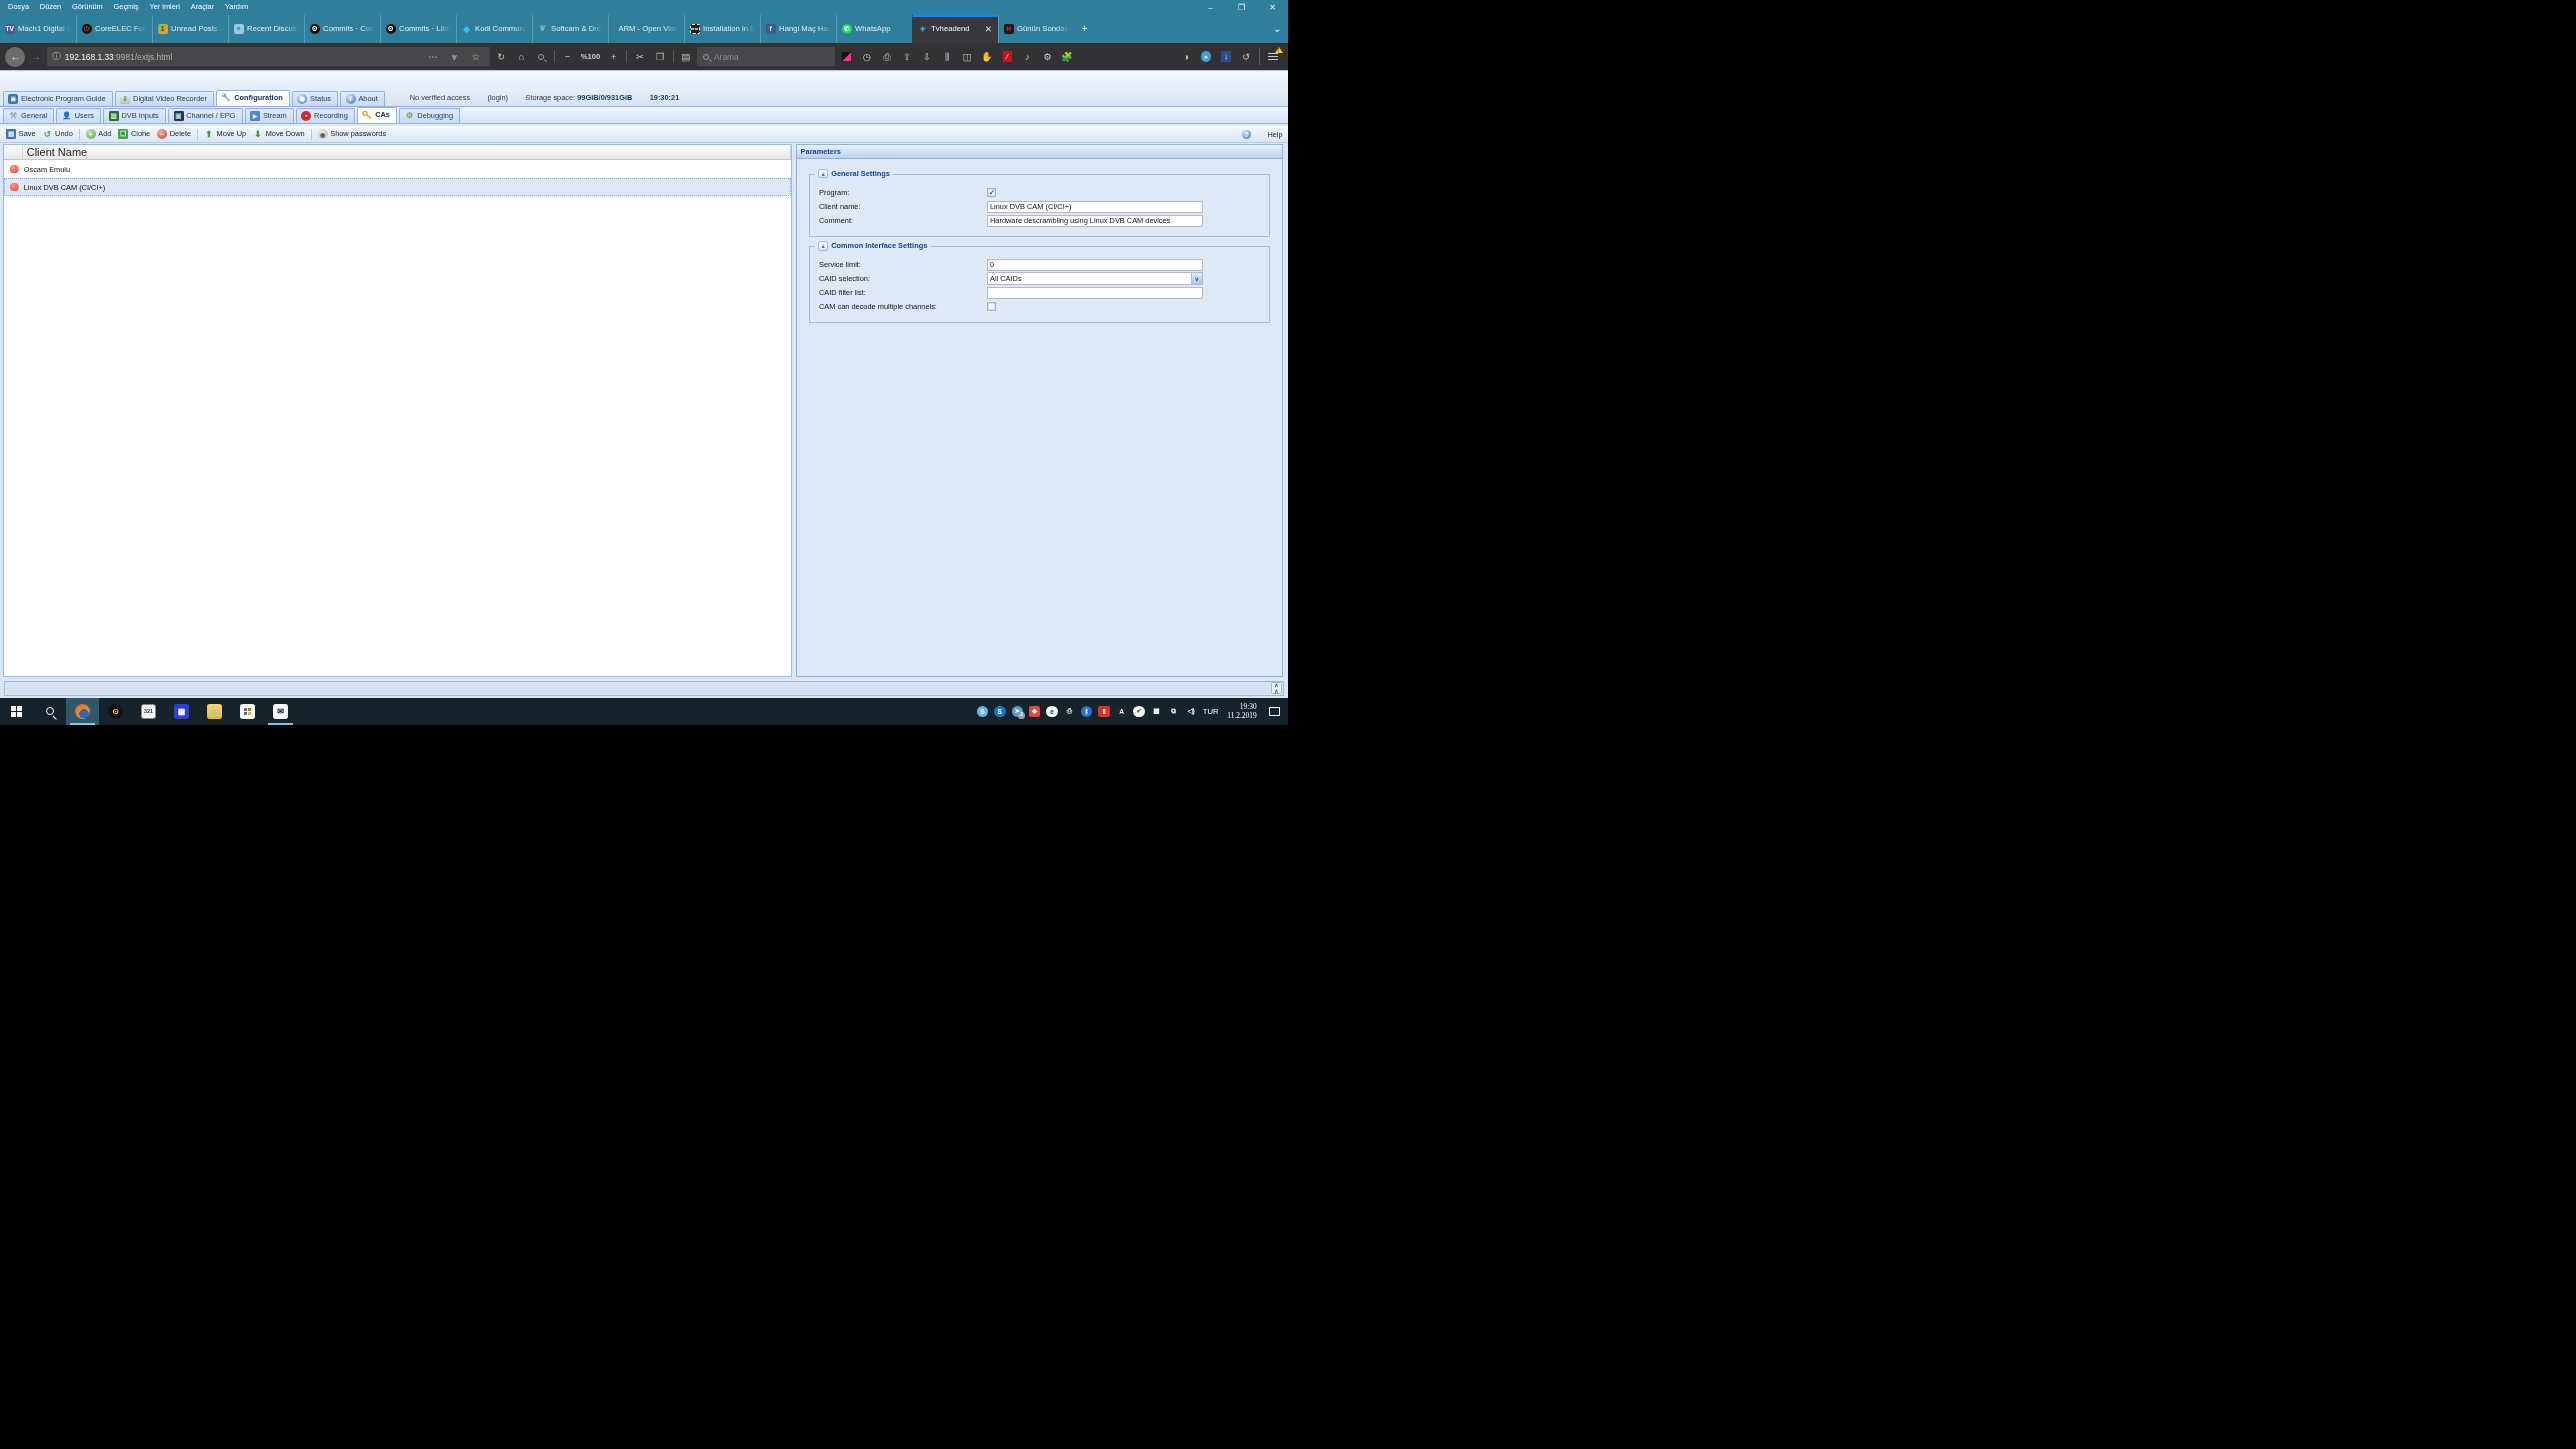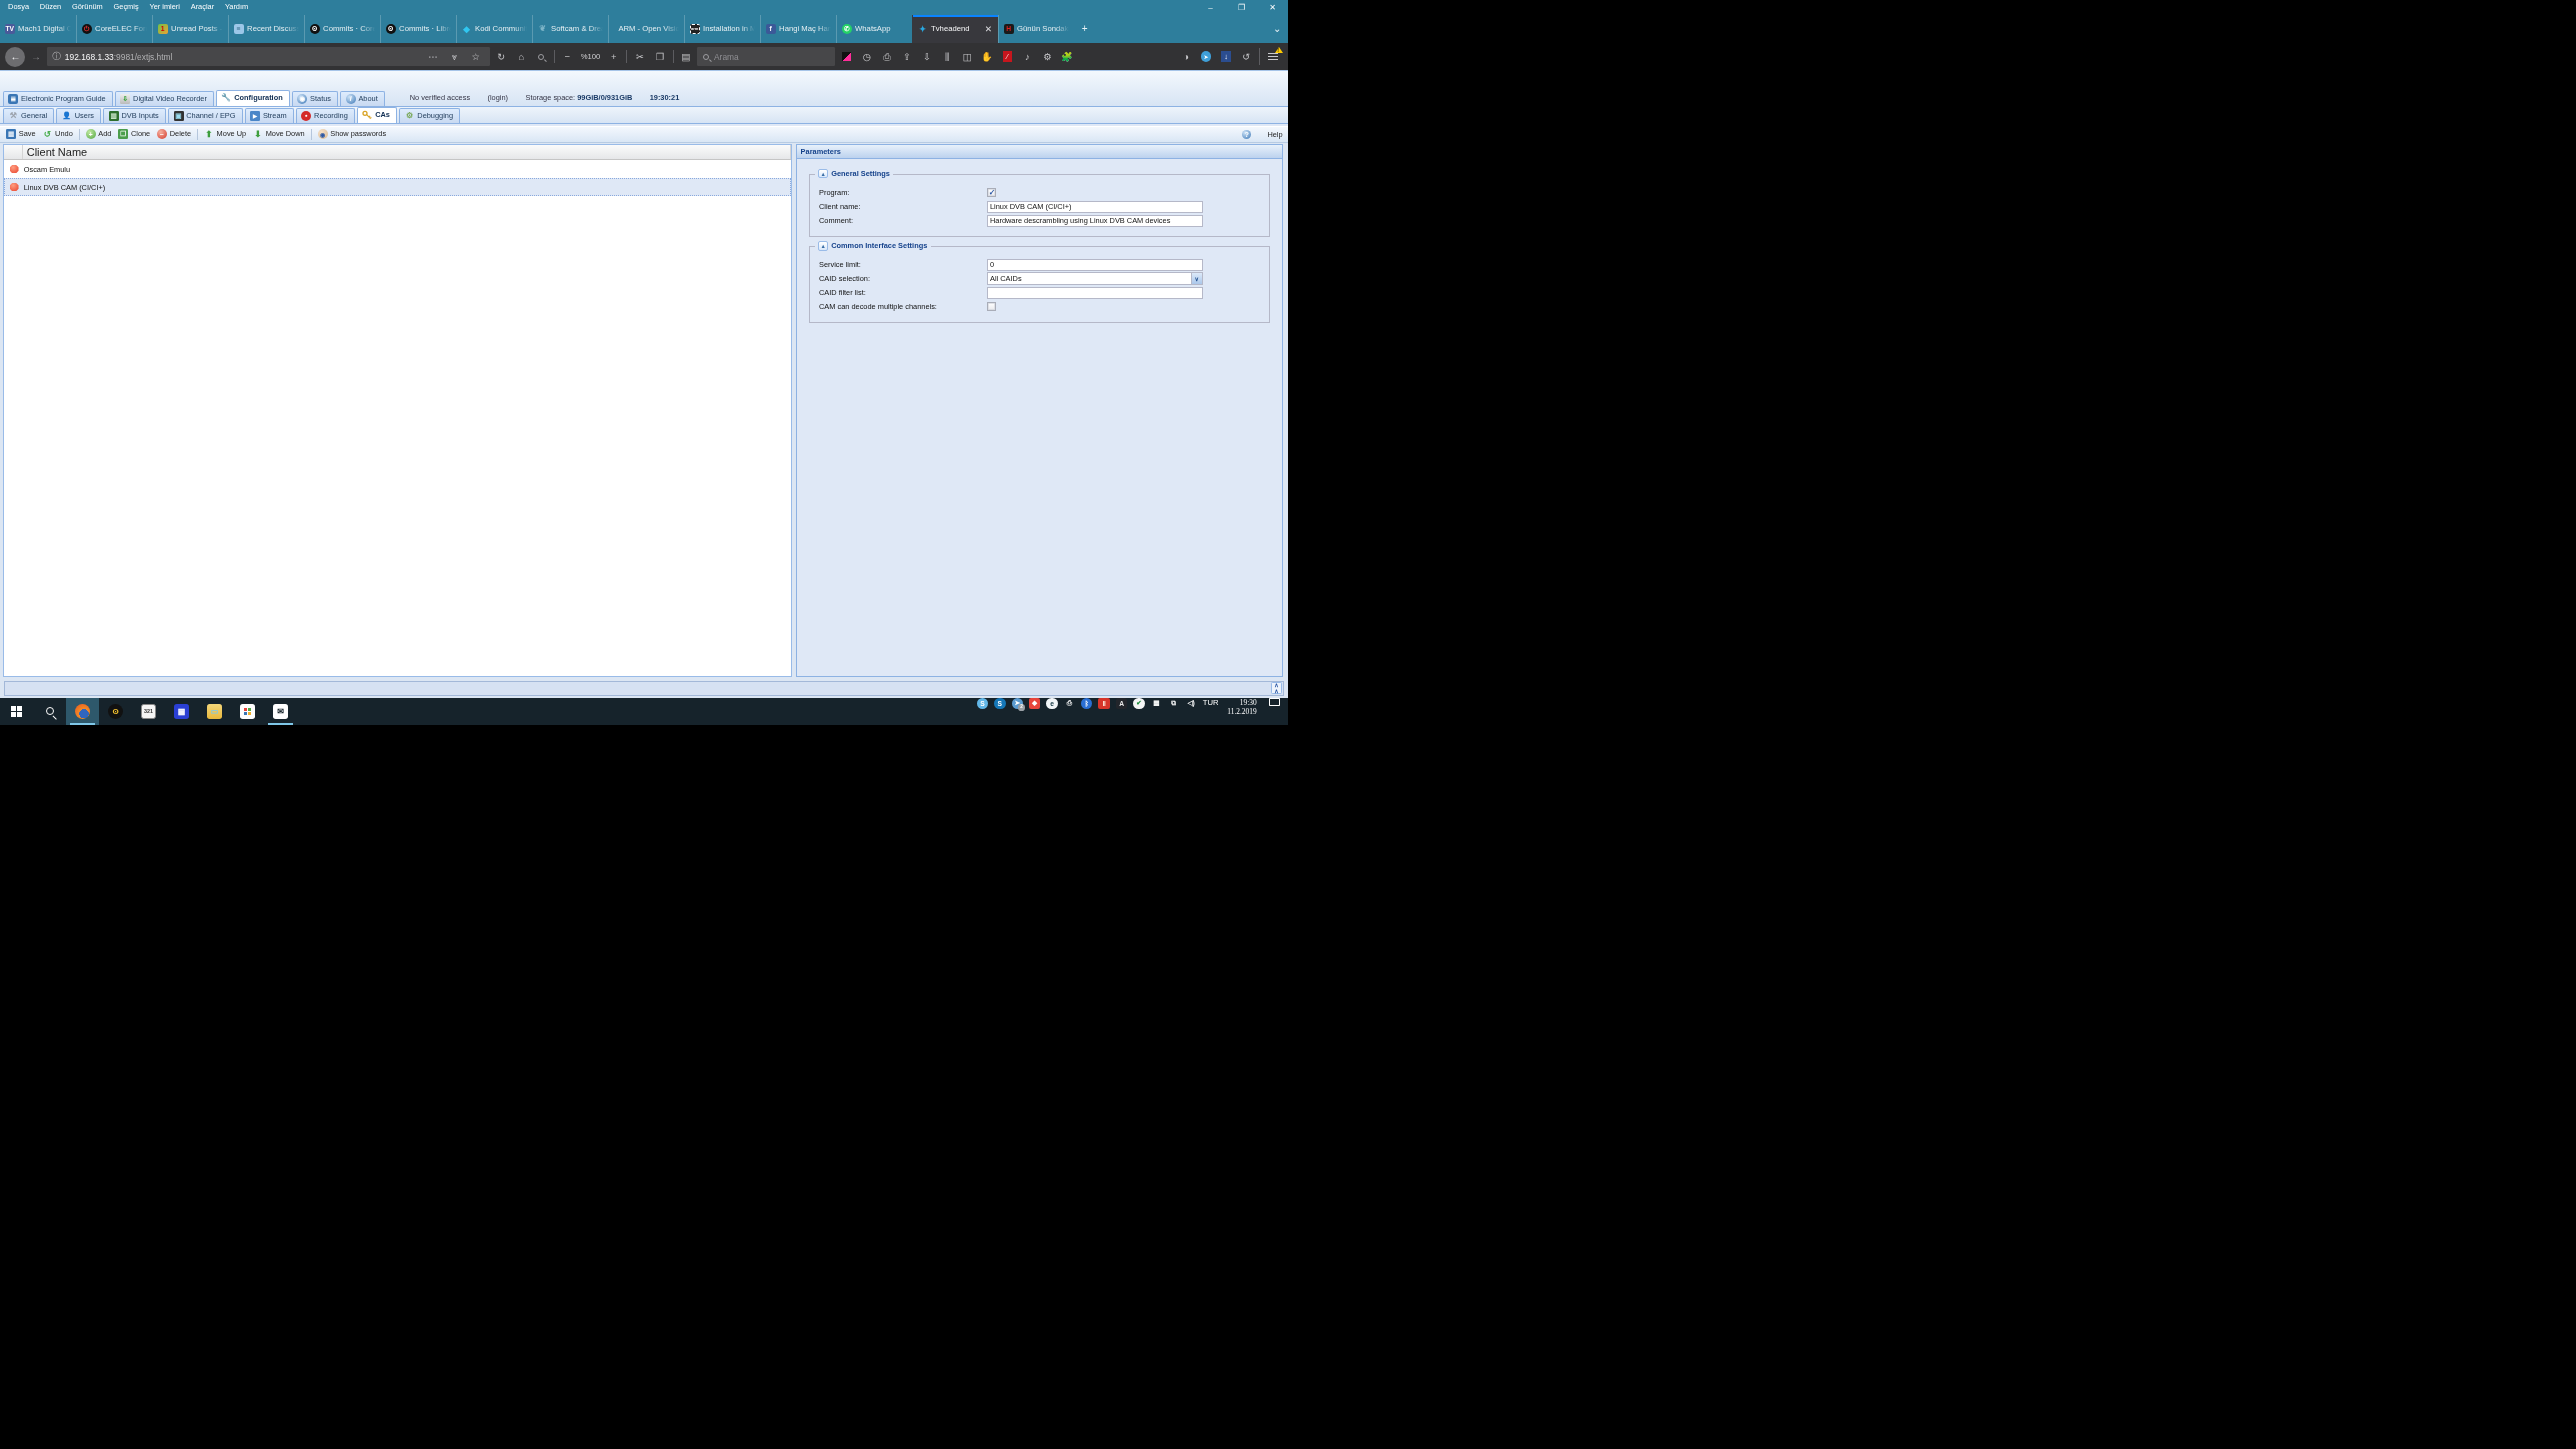--- a/index.html
+++ b/index.html
@@ -26,21 +26,21 @@
   .favicon { width:10px; height:10px; flex:0 0 10px; display:flex; align-items:center; justify-content:center; border-radius:2px; font-size:6.7px; font-weight:bold; line-height:10px; text-align:center; }
 
   .navbar { height:27.5px; background:#323234; display:flex; align-items:center; padding:0 5.4px; gap:2.7px; flex:0 0 auto; }
   .nav-circle { width:20px; height:20px; border-radius:50%; background:#6d6d70; color:#fff; display:flex; align-items:center; justify-content:center; font-size:10px; flex:0 0 auto; }
   .nav-fwd { width:16px; color:#8a8a8e; font-size:10px; text-align:center; }
   .urlbar { flex:0 1 443px; height:19.5px; background:#474749; border-radius:1.3px; display:flex; align-items:center; padding:0 5.4px; gap:4px; color:#b1b1b3; font-size:8.4px; }
   .urlbar .host { color:#f9f9fa; }
   .urlbar .spring { flex:1; }
   .nav-ico { width:17.4px; height:17.4px; display:flex; align-items:center; justify-content:center; color:#c9c9cc; font-size:9.4px; flex:0 0 auto; }
   .nav-sep { width:0.7px; height:13.4px; background:#5c5c60; margin:0 1.3px; flex:0 0 auto; }
-  .zoom-label { color:#d0d0d3; font-size:7.7px; padding:0 2px; }
+  .zoom-label { color:#d0d0d3; font-size:7.7px; padding:0 2px;font-weight:bold; }
   .searchbox { flex:0 0 138px; height:19.5px; background:#474749; border-radius:1.3px; display:flex; align-items:center; gap:4.7px; padding:0 6px; color:#8f8f93; font-size:8.4px; }
   .mag { width:6px; height:6px; border:1.3px solid #9c9ca0; border-radius:50%; position:relative; flex:0 0 auto; }
   .mag::after { content:""; position:absolute; width:1.3px; height:3.4px; background:#9c9ca0; left:5.4px; top:4.7px; transform:rotate(-45deg); }
   .hamburger { position:relative; width:19px; height:17.4px; display:flex; flex-direction:column; justify-content:center; gap:2px; align-items:center; }
   .hamburger i { width:9.4px; height:1.3px; background:#c9c9cc; }
   .warn-badge { position:absolute; top:-1.3px; right:0; width:0; height:0; border-left:4px solid transparent; border-right:4px solid transparent; border-bottom:6.7px solid #ffcb00; }
   .warn-badge::after { content:"!"; position:absolute; left:-1.3px; top:0.7px; font-size:5.4px; font-weight:bold; color:#3b2e00; }
 
   
   .tvh { flex:1; display:flex; flex-direction:column; background:#dfe8f6; border-top:0.7px solid #a6c4e8; min-height:0; }
@@ -89,21 +89,21 @@
 
   
   .taskbar { flex:0 0 27.5px; background:#16232b; display:flex; align-items:stretch; color:#fff; }
   .tb-app { width:33px; display:flex; align-items:center; justify-content:center; position:relative; }
   .tb-app.active { background:#2e586b; }
   .tb-app.active::after, .tb-app.open::after { content:""; position:absolute; bottom:0; left:4px; right:4px; height:2px; background:#7fc7e8; }
   .win-start { display:grid; grid-template-columns:5.4px 5.4px; grid-template-rows:5.4px 5.4px; gap:0.7px; }
   .win-start i { background:#fff; }
   .tmag { width:8px; height:8px; border:1.3px solid #fff; border-radius:50%; position:relative; }
   .tmag::after { content:""; position:absolute; width:1.3px; height:4.7px; background:#fff; left:7.4px; top:6.7px; transform:rotate(-45deg); }
-  .tray { margin-left:auto; display:flex; gap:6px; padding-right:4px; font-size:7.4px; }
+  .tray { margin-left:auto; display:flex; align-items:center; gap:6px; padding-right:4px; font-size:7.4px; }
   .tray-ic { width:11.4px; height:11.4px; display:flex; align-items:center; justify-content:center; border-radius:50%; font-size:6.7px; font-weight:bold; position:relative; flex:0 0 auto; }
   .badge { position:absolute; right:-2px; bottom:-2px; background:#9aa0a6; color:#fff; border-radius:50%; width:6.7px; height:6.7px; font-size:4.7px; line-height:6.7px; text-align:center; font-weight:bold; }
   .clock { text-align:right; line-height:1.25; font-size:7.4px; padding:0 2.7px;font-family:Liberation Serif, serif; }
   .action-center { width:10.7px; height:8.7px; border:1px solid #fff; border-radius:0.7px; margin:0 4px; }
   .app-ic { width:14.8px; height:14.8px; border-radius:2.7px; display:flex; align-items:center; justify-content:center; font-size:8px; font-weight:bold; }
 </style>
 </head>
 <body>
 
 <div class="screen">

